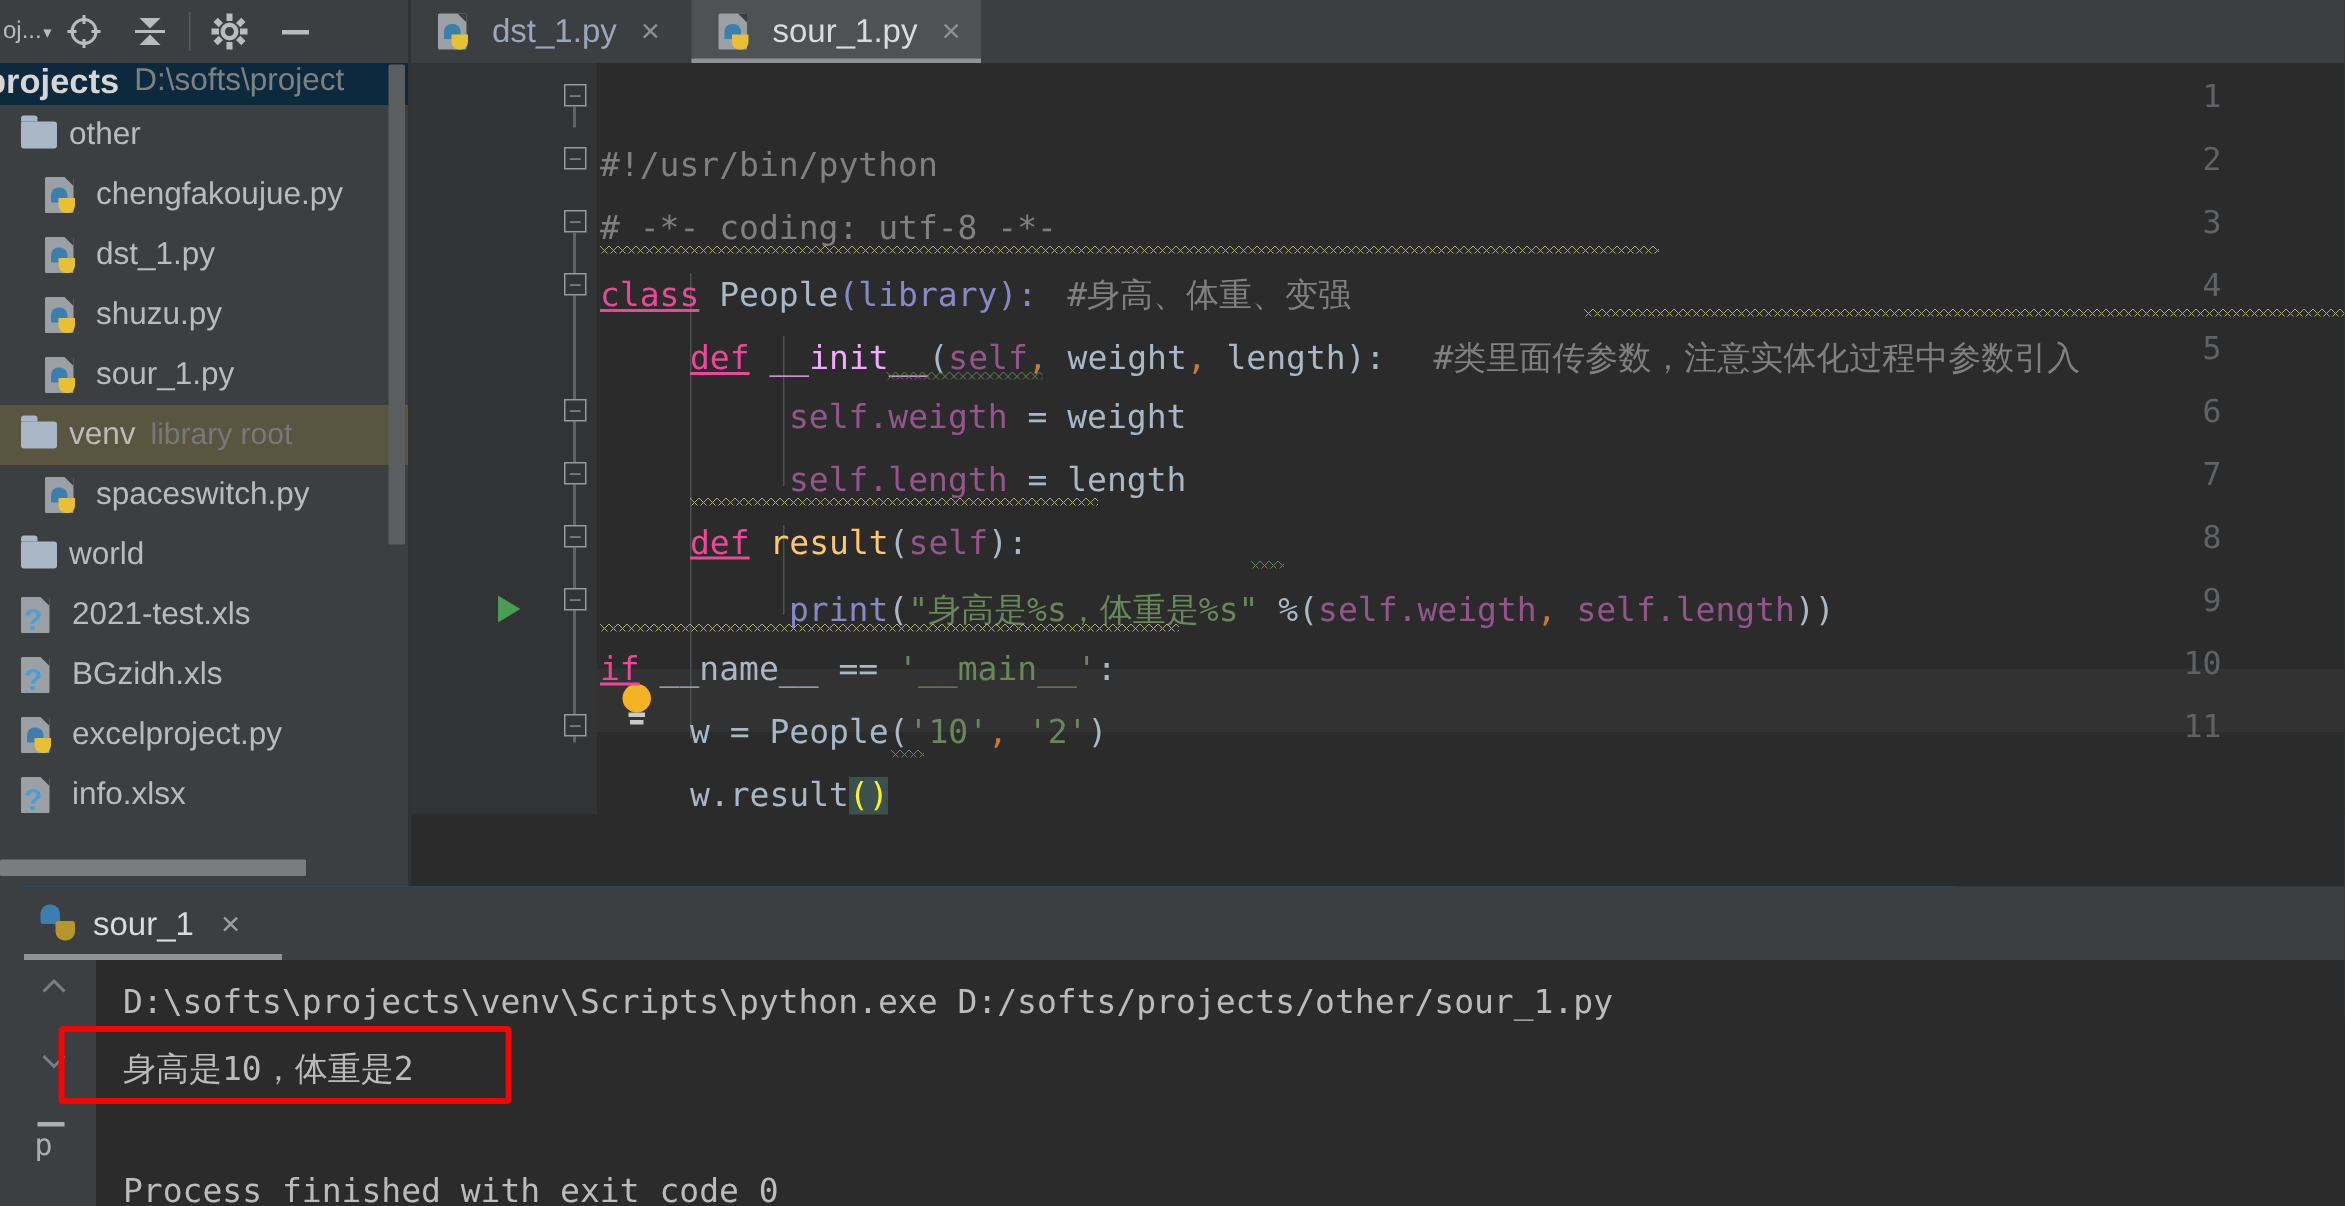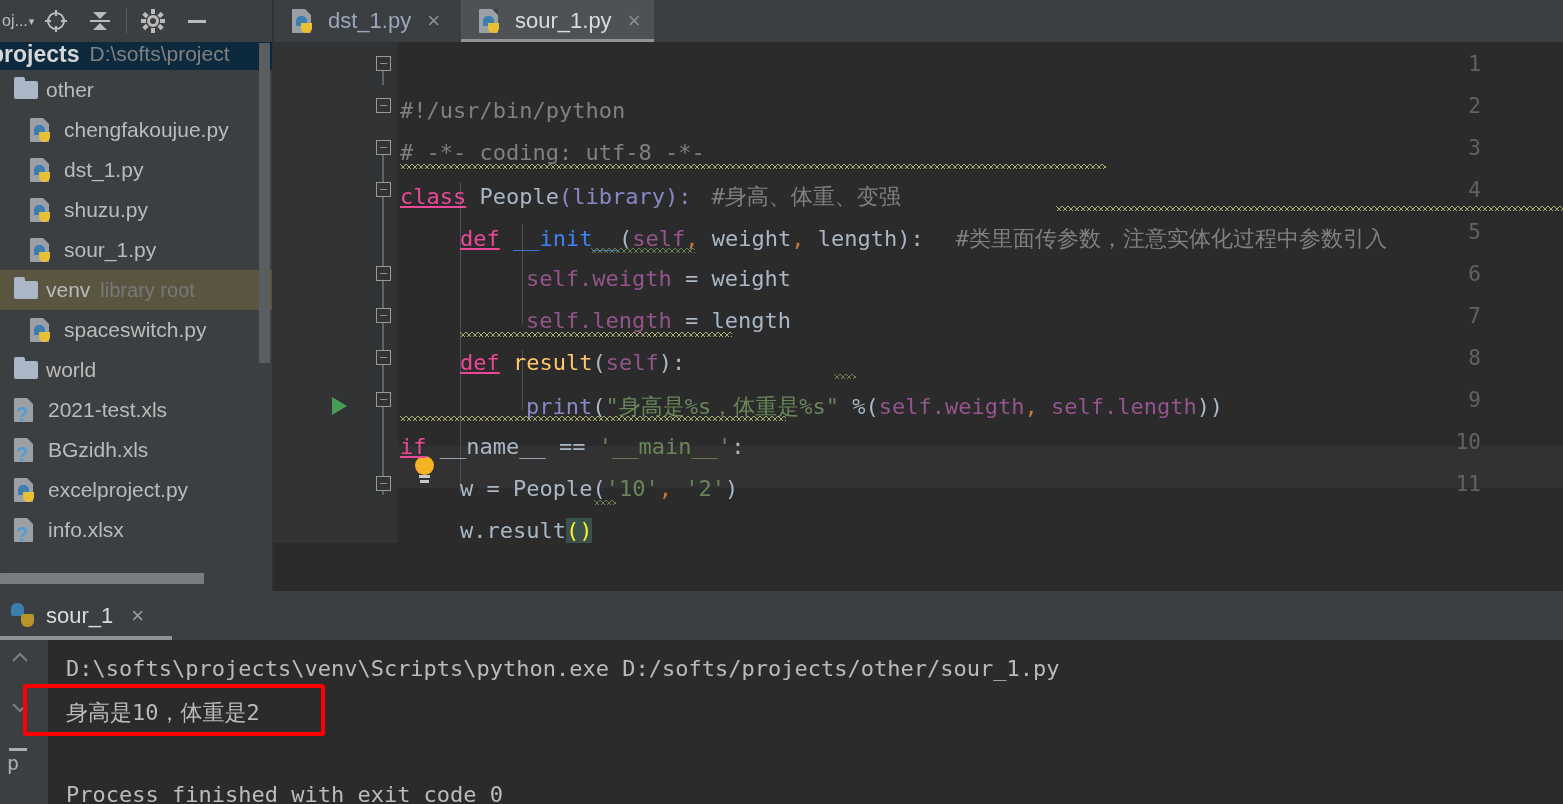--- a/index.html
+++ b/index.html
@@ -177,21 +177,21 @@
     position: absolute; left: 124px; right: 0; height: 42px; background: #323232;
   }
   .indent-guide {
     position: absolute; width: 1px; background: #4b5052;
   }
   .kw { color: #ec4899; text-decoration: underline; }
   .fn { color: #ffc66d; }
   .cls { color: #a9b7c6; }
   .bltn { color: #8888c6; }
   .self { color: #94558d; }
-  .dunder { color: #3b82f6; }
+  .dunder { color: #f0abfc; }
   .str { color: #6a8759; }
   .cmt { color: #808080; }
   .grey { color: #a9b7c6; }
   .comma { color: #cc7832; }
   .prt { color: #8888c6; }
   .sel-paren { background: #3b514d; color: #ffef28; }
 
   .squiggle {
     position: absolute; height: 5px;
     background-image:
@@ -211,21 +211,21 @@
     background: #3c3f41; display: flex; align-items: center;
     border-top: 1px solid #2b2b2b;
   }
   .breadcrumb .bc-text {
     color: #a9b7c6; font-size: 22px; margin-left: 112px;
     font-family: "Liberation Sans", sans-serif;
   }
 
   
   .console-region {
-    position: absolute; left: 0; top: 591px; width: 1287px; height: 213px;
+    position: absolute; left: 16px; top: 591px; width: 1287px; height: 213px;
     background: #0369a1;
   }
   .console-tabbar {
     position: absolute; left: 0; top: 0; width: 1563px; height: 49px;
     background: #3c3f41;
   }
   .console-tab {
     position: absolute; left: 10px; top: 0; height: 49px;
     display: flex; align-items: center; gap: 10px;
     color: #d8dce0; font-size: 22px;

